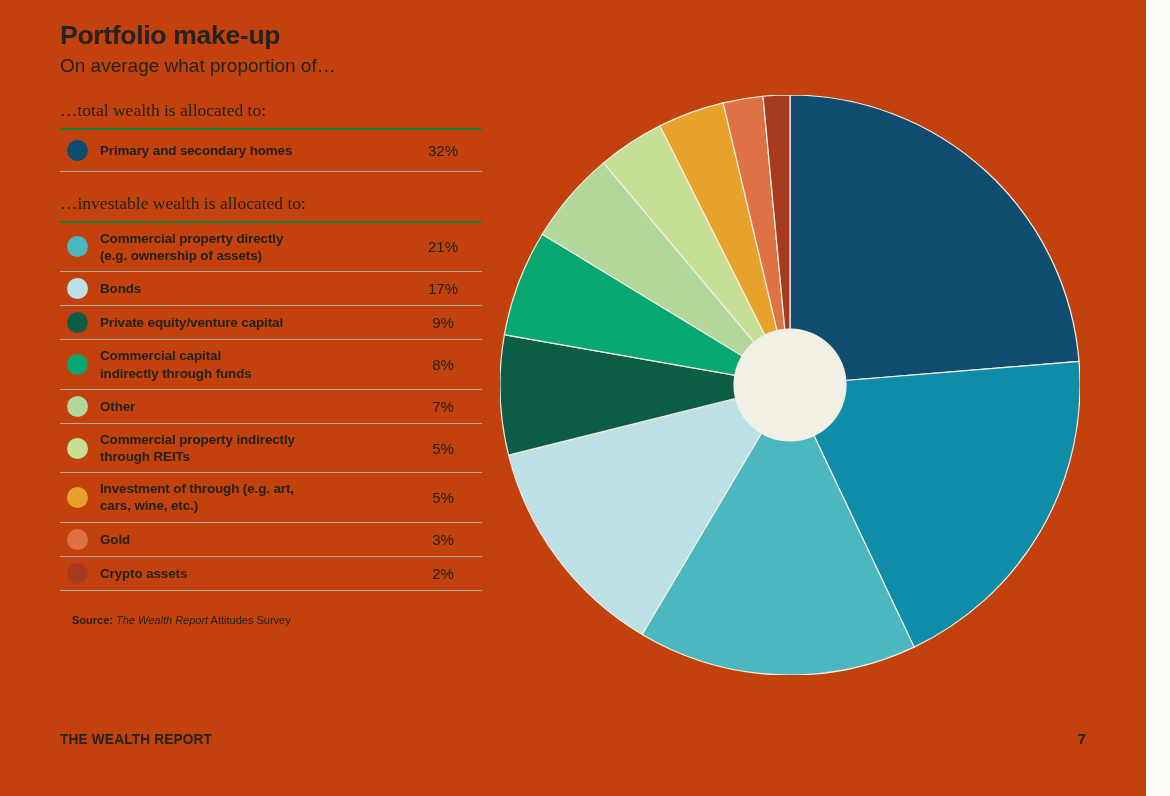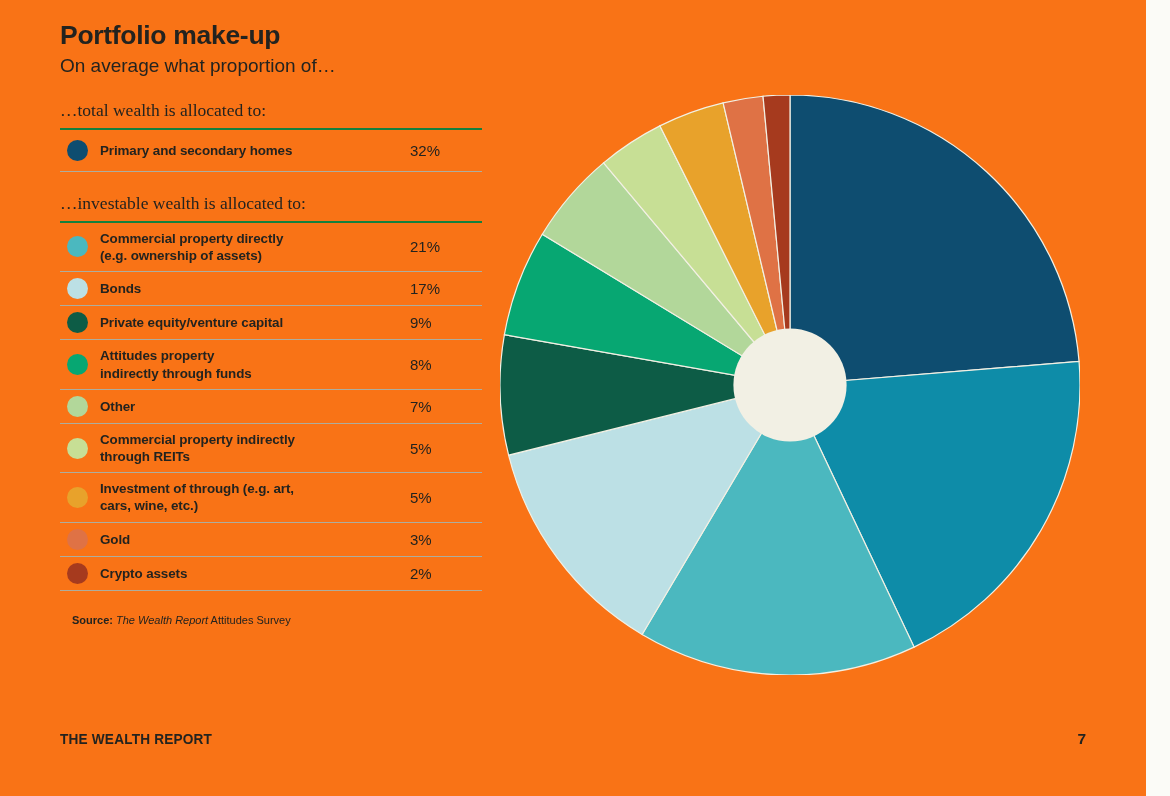--- a/index.html
+++ b/index.html
@@ -13,21 +13,21 @@
     background: #ffffff;
     font-family: "Liberation Sans", sans-serif;
     overflow: hidden;
   }
   .page {
     position: absolute;
     left: 0;
     top: 0;
     width: 1146px;
     height: 796px;
-    background: #f97316;
+    background: #c2410c;
   }
   .right-edge {
     position: absolute;
     left: 1146px;
     top: 0;
     width: 24px;
     height: 796px;
     background: #fbfbf7;
   }
 
@@ -89,21 +89,21 @@
     padding: 8px 4px 8px 0;
     font-size: 13.4px;
     font-weight: bold;
     color: #23231f;
     line-height: 1.28;
     vertical-align: middle;
     letter-spacing: -0.1px;
   }
   .pct-cell {
     width: 66px;
-    text-align: left;
+    text-align: center;
     padding: 8px 6px 8px 0;
     font-size: 15px;
     font-weight: normal;
     color: #23231f;
     vertical-align: middle;
     white-space: nowrap;
   }
   .row-tall .label-cell,
   .row-tall .pct-cell {
     padding-top: 7px;
@@ -216,21 +216,21 @@
           </td>
           <td class="label-cell">Private equity/venture capital</td>
           <td class="pct-cell">9%</td>
         </tr>
 
         <tr class="legend-row row-tall">
           <td class="swatch-cell">
             <span class="swatch" style="background:#07a772"></span>
           </td>
           <td class="label-cell">
-            <div>Attitudes property</div>
+            <div>Commercial capital</div>
             <div>indirectly through funds</div>
           </td>
           <td class="pct-cell">8%</td>
         </tr>
 
         <tr class="legend-row">
           <td class="swatch-cell">
             <span class="swatch" style="background:#b2d79a"></span>
           </td>
           <td class="label-cell">Other</td>

